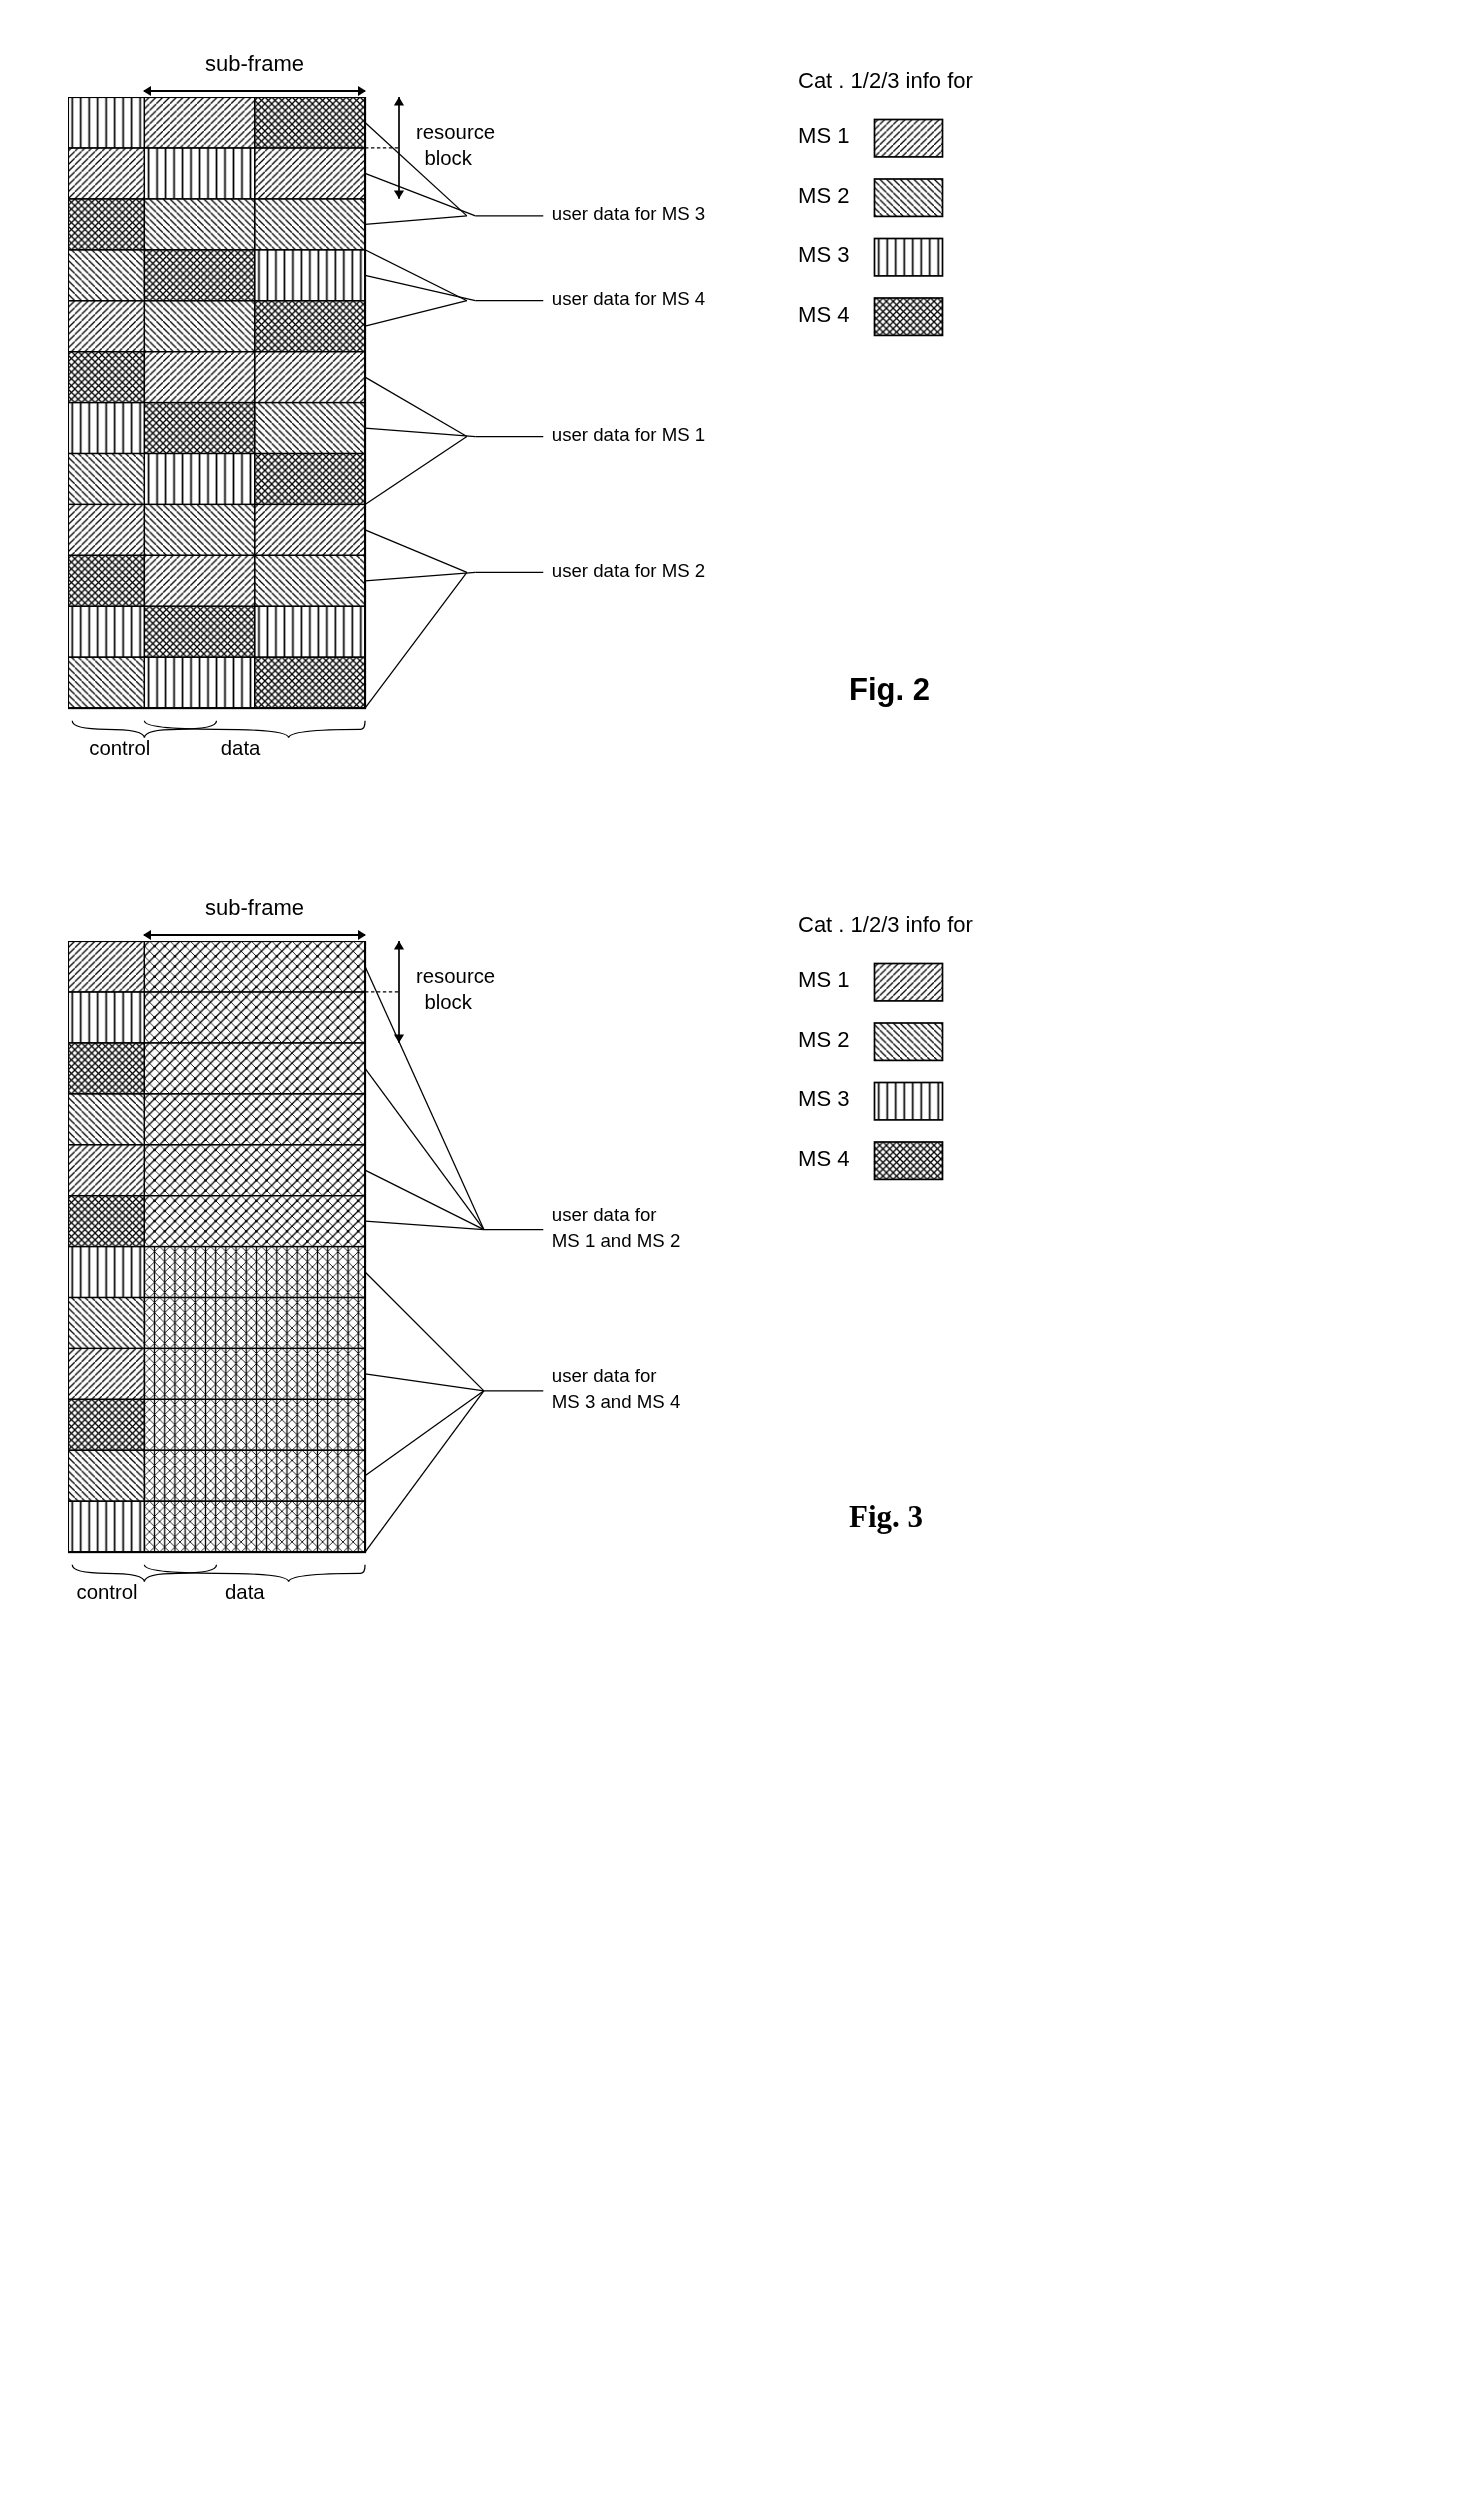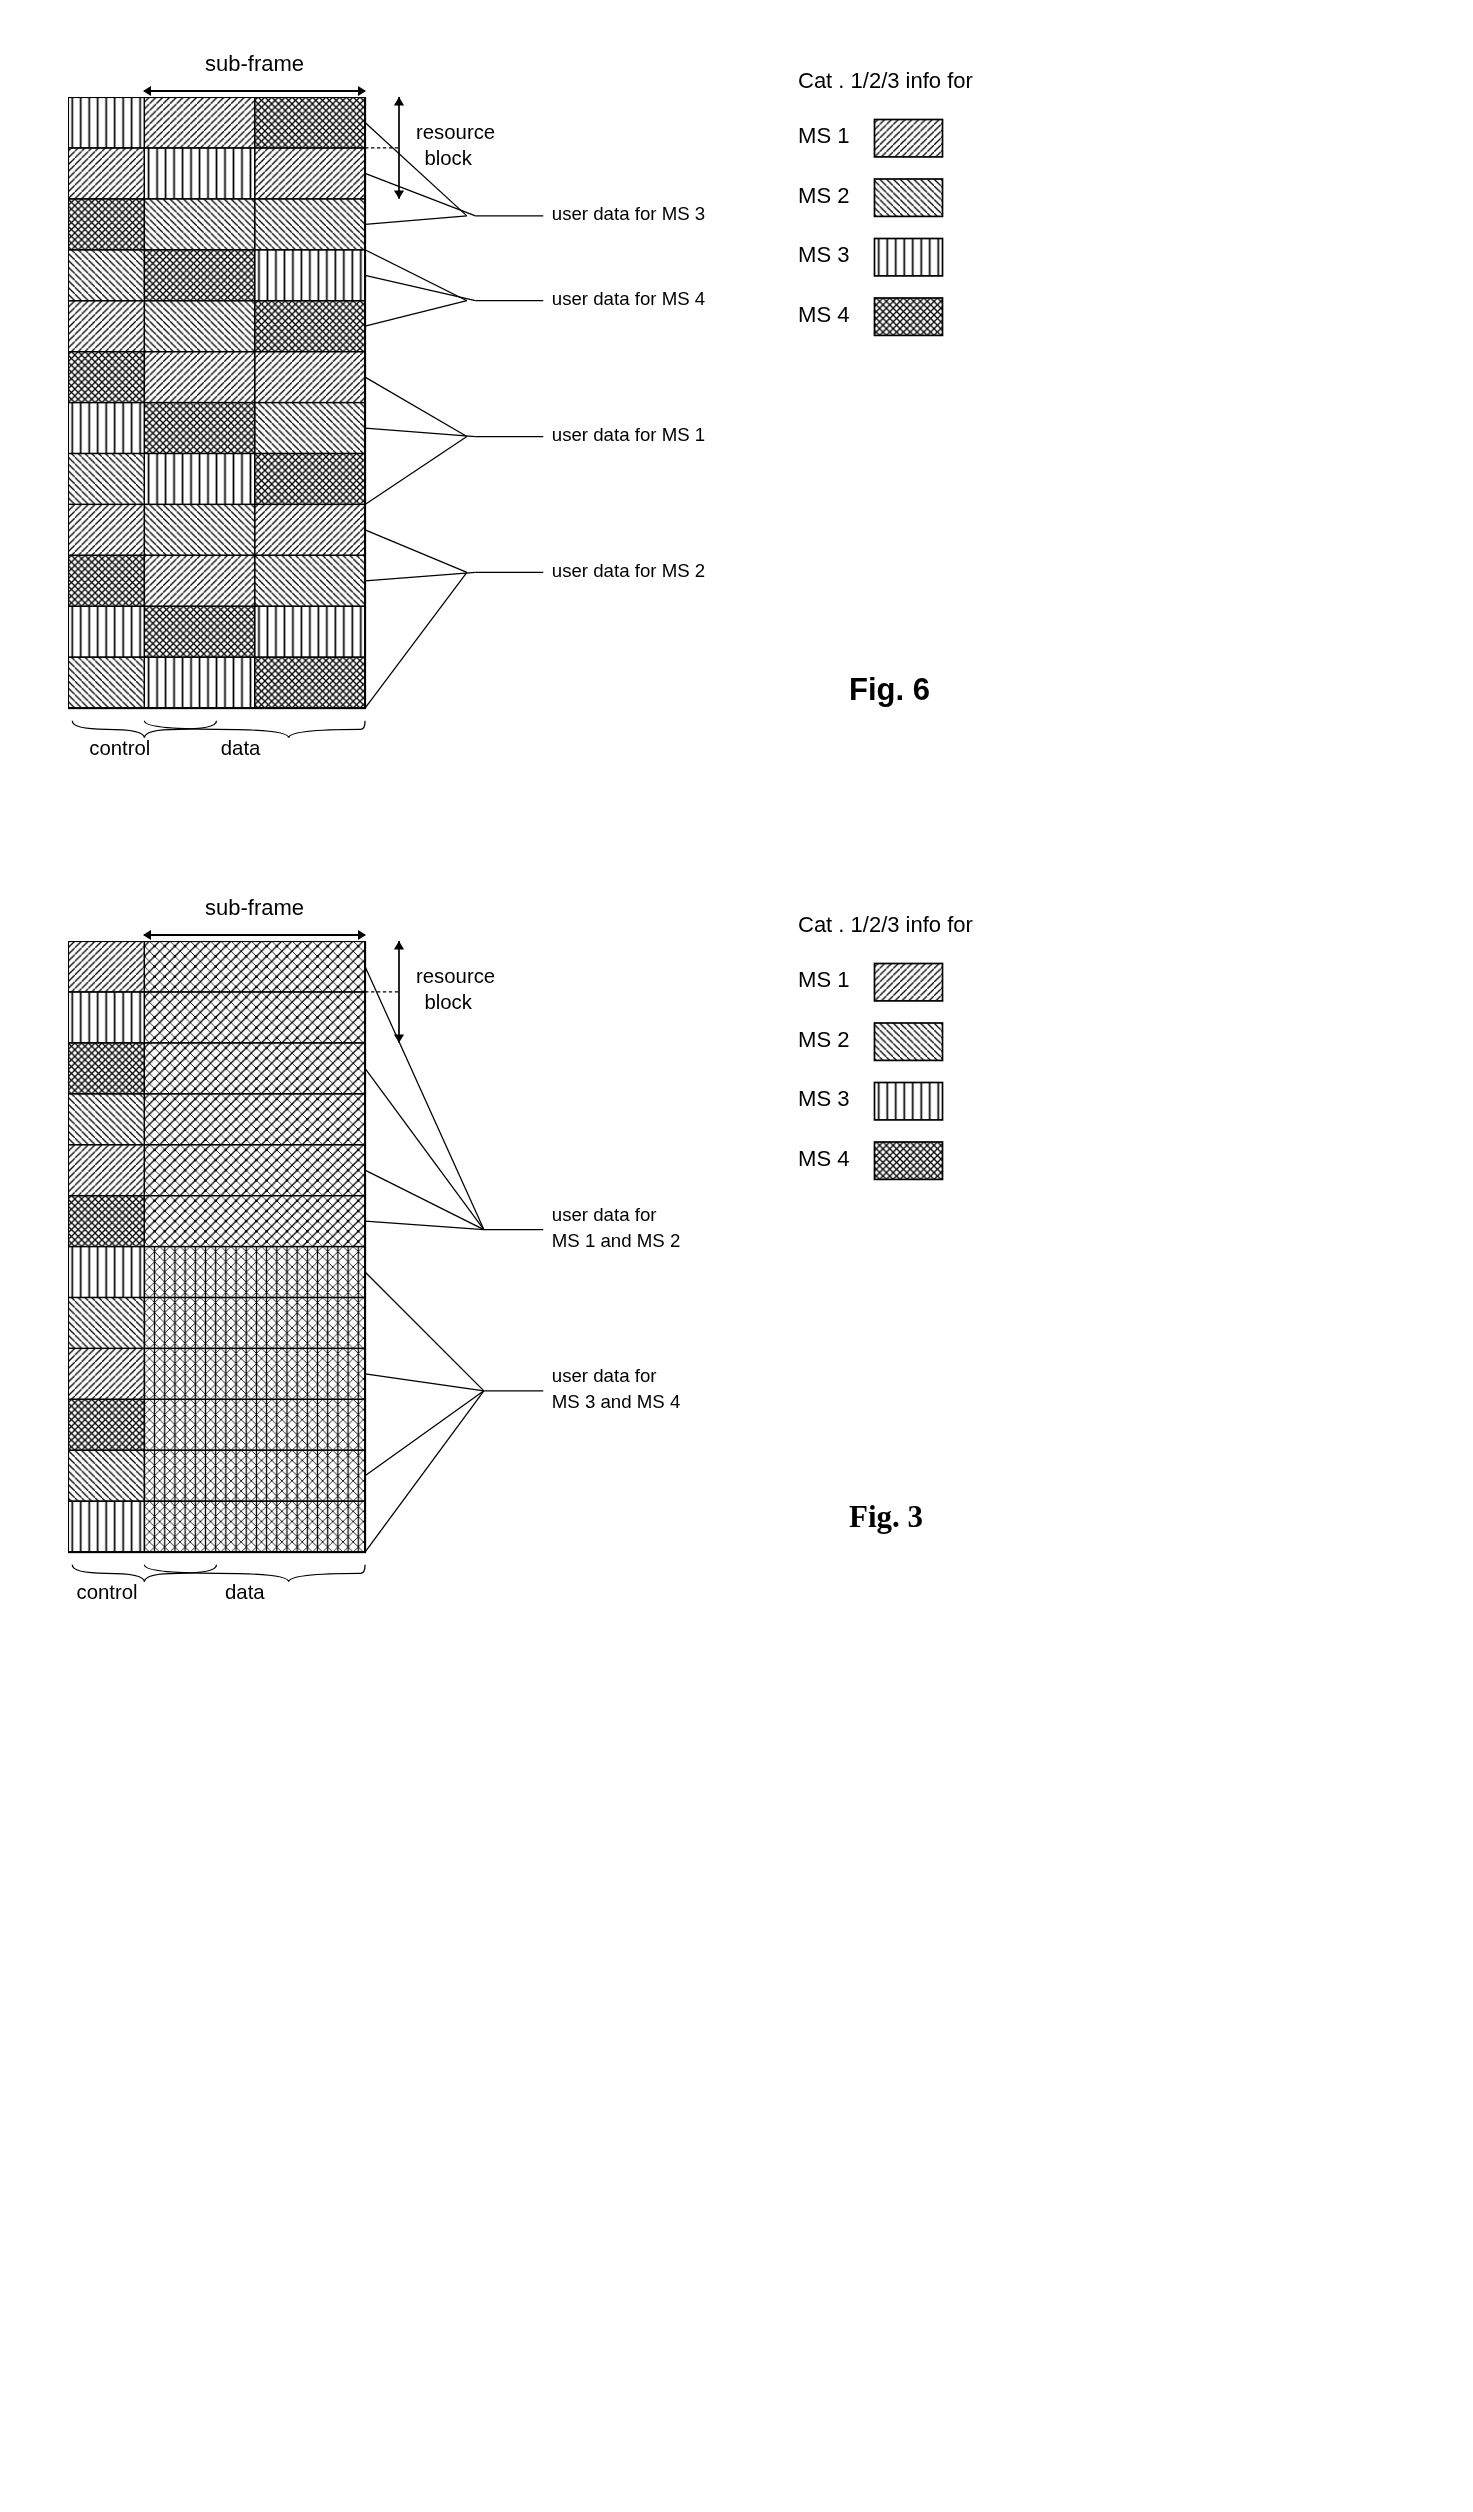--- a/index.html
+++ b/index.html
@@ -231,21 +231,21 @@
         <text x="0" y="108" font-size="26" font-family="Arial">MS 2</text>
         <rect x="90" y="80" width="80" height="44" fill="url(#lg-ms2)" stroke="#000" stroke-width="2"></rect>
 
         <text x="0" y="178" font-size="26" font-family="Arial">MS 3</text>
         <rect x="90" y="150" width="80" height="44" fill="url(#lg-ms3)" stroke="#000" stroke-width="2"></rect>
 
         <text x="0" y="248" font-size="26" font-family="Arial">MS 4</text>
         <rect x="90" y="220" width="80" height="44" fill="url(#lg-ms4)" stroke="#000" stroke-width="2"></rect>
       </svg>
 
-      <div style="font-size:31px; font-weight:bold; margin-top:323px; margin-left:51px;">Fig. 6</div>
+      <div style="font-size:31px; font-weight:bold; margin-top:323px; margin-left:51px;">Fig. 2</div>
     </div>
   </div>
 
   <div class="figure-container">
 
     <div class="figure-left">
 
       <div style="position:relative; margin-left:76px; margin-bottom:5.1px; width:221px; height:34px;">
         <span style="font-size:22px; position:absolute; left:50%; transform:translateX(-50%); top:0; white-space:nowrap;">sub-frame</span>
       </div>

